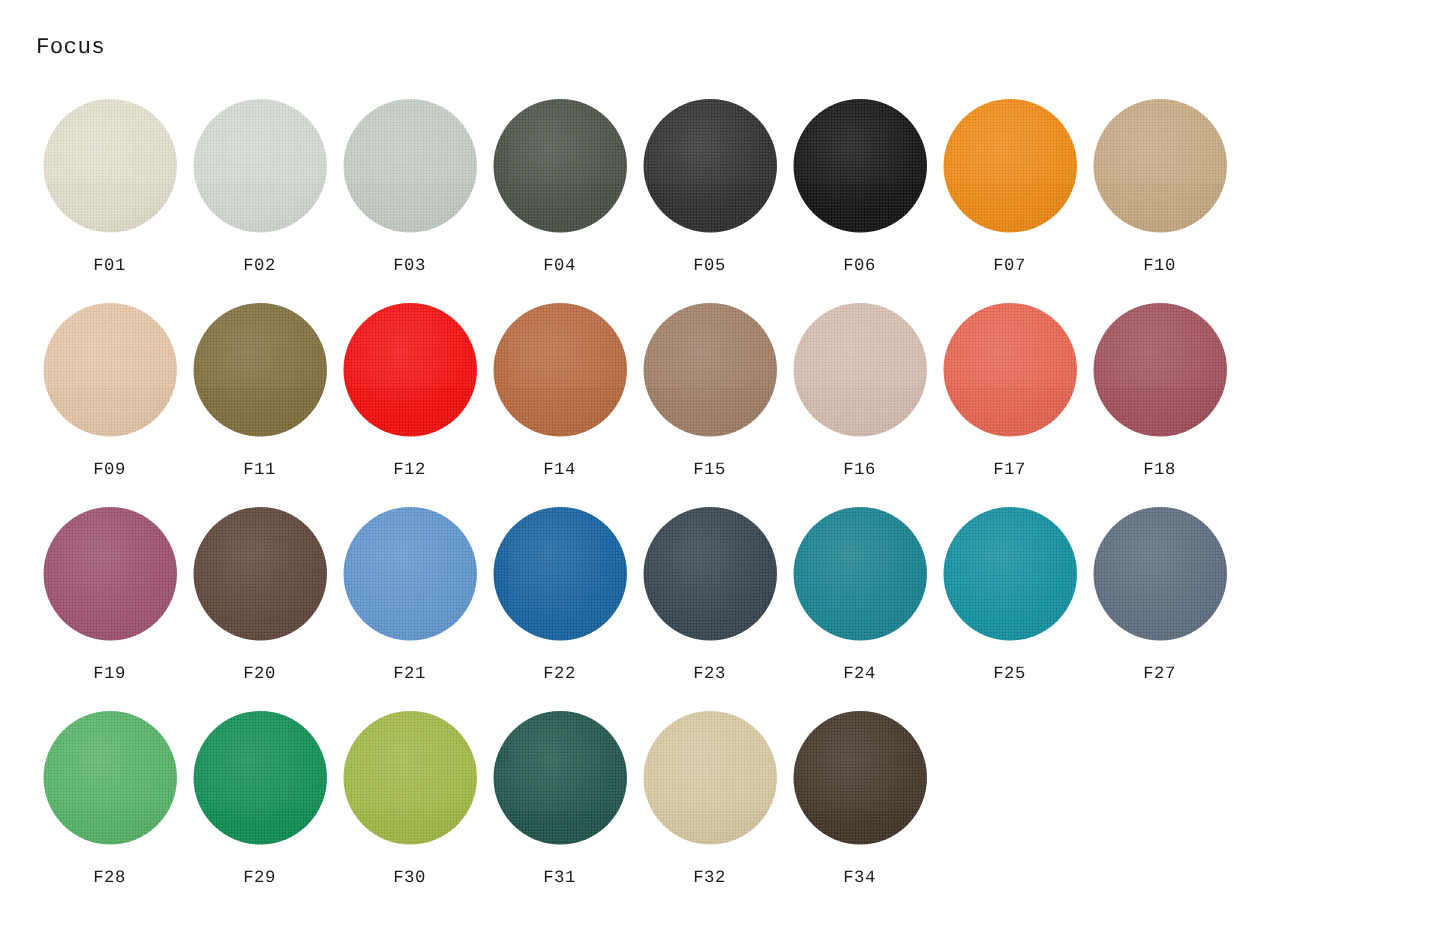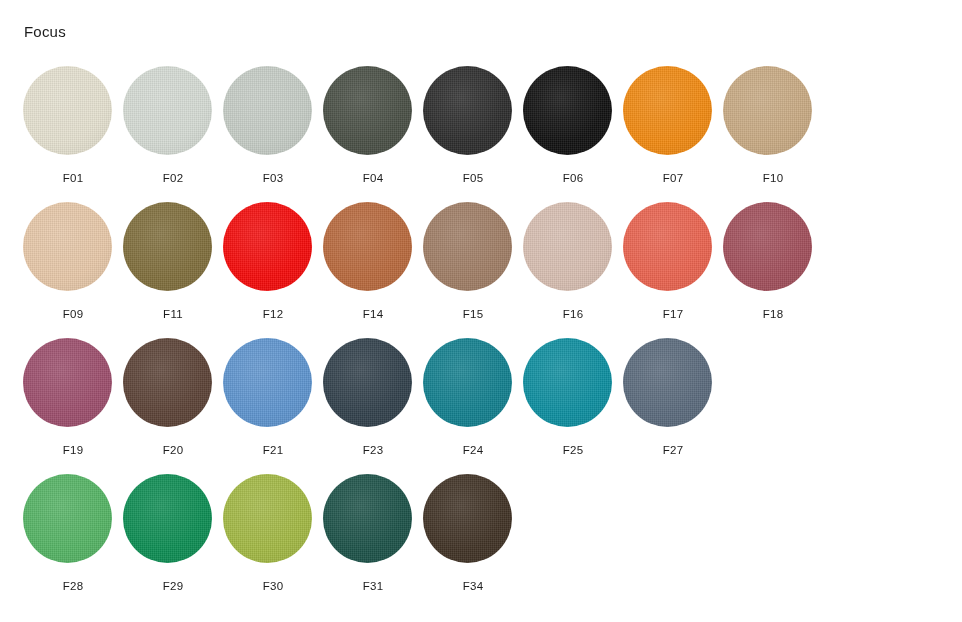--- a/index.html
+++ b/index.html
@@ -14,20 +14,21 @@
     font-family: "Liberation Sans", sans-serif;
     -webkit-font-smoothing: antialiased;
     overflow: hidden;
   }
 
   .palette-page {
     position: relative;
     width: 962px;
     height: 515px;
     box-sizing: border-box;
+    font-family: Liberation Mono, monospace;
   }
 
   .palette-title {
     position: absolute;
     left: 24px;
     top: 22px;
     font-size: 15px;
     font-weight: 400;
     color: #1b1b1b;
     letter-spacing: 0.2px;
@@ -46,20 +47,21 @@
     display: flex;
     flex-direction: row;
     height: 136px;
   }
 
   .swatch-cell {
     width: 100px;
     flex: 0 0 100px;
     display: flex;
     flex-direction: column;
+    align-items: center;
   }
 
   .swatch-disc {
     width: 89px;
     height: 89px;
     border-radius: 50%;
     margin-top: 6px;
     background-color: #cccccc;
     position: relative;
     overflow: hidden;
@@ -186,20 +188,24 @@
         </div>
         <div class="swatch-cell">
           <div class="swatch-disc" style="background-color: rgb(92, 67, 55);"></div>
           <div class="swatch-label">F20</div>
         </div>
         <div class="swatch-cell">
           <div class="swatch-disc" style="background-color: rgb(95, 149, 207);"></div>
           <div class="swatch-label">F21</div>
         </div>
         <div class="swatch-cell">
+          <div class="swatch-disc" style="background-color: rgb(17, 96, 159);"></div>
+          <div class="swatch-label">F22</div>
+        </div>
+        <div class="swatch-cell">
           <div class="swatch-disc" style="background-color: rgb(50, 65, 76);"></div>
           <div class="swatch-label">F23</div>
         </div>
         <div class="swatch-cell">
           <div class="swatch-disc" style="background-color: rgb(19, 128, 143);"></div>
           <div class="swatch-label">F24</div>
         </div>
         <div class="swatch-cell">
           <div class="swatch-disc" style="background-color: rgb(14, 143, 160);"></div>
           <div class="swatch-label">F25</div>
@@ -220,19 +226,23 @@
         </div>
         <div class="swatch-cell">
           <div class="swatch-disc" style="background-color: rgb(163, 185, 69);"></div>
           <div class="swatch-label">F30</div>
         </div>
         <div class="swatch-cell">
           <div class="swatch-disc" style="background-color: rgb(29, 83, 73);"></div>
           <div class="swatch-label">F31</div>
         </div>
         <div class="swatch-cell">
+          <div class="swatch-disc" style="background-color: rgb(217, 202, 162);"></div>
+          <div class="swatch-label">F32</div>
+        </div>
+        <div class="swatch-cell">
           <div class="swatch-disc" style="background-color: rgb(65, 51, 38);"></div>
           <div class="swatch-label">F34</div>
         </div>
       </div>
   </div>
 
 </div>
 
 </body></html>

